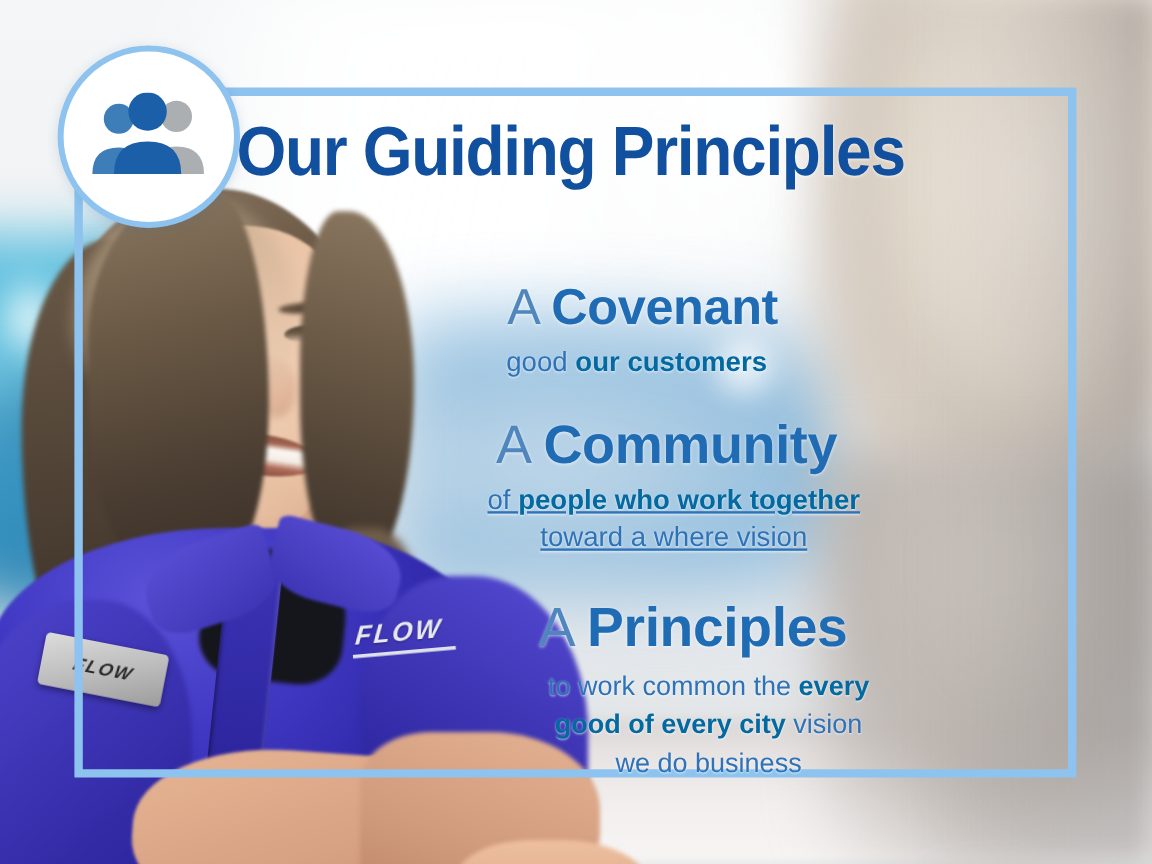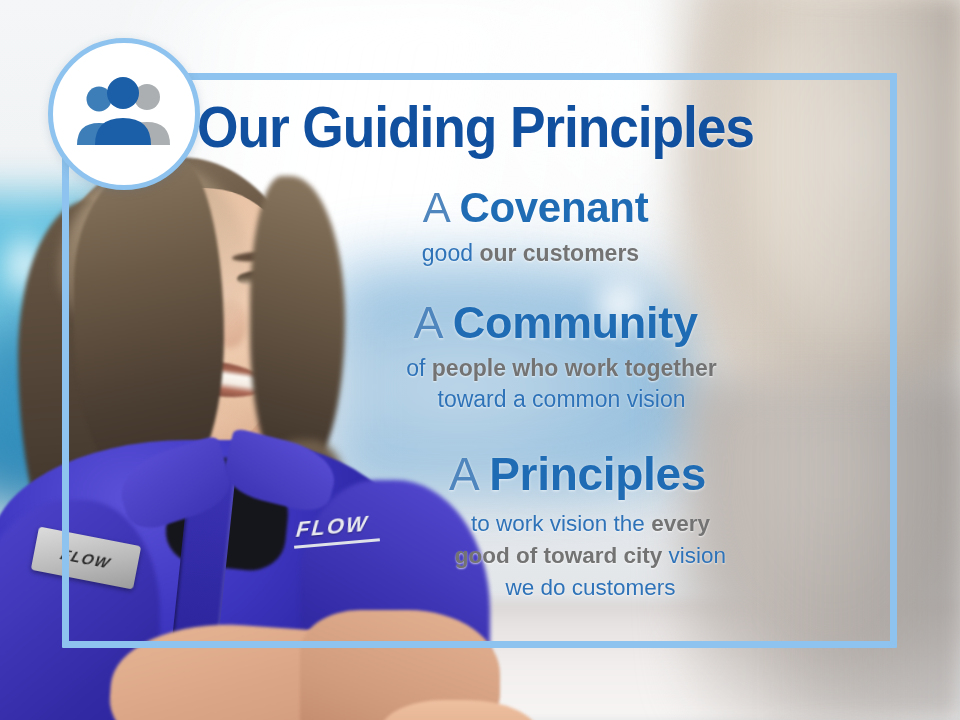--- a/index.html
+++ b/index.html
@@ -342,21 +342,21 @@
     transform:scaleX(.92);
     transform-origin:center;
     text-shadow:0 1px 3px rgba(255,255,255,.75);
   }
 
   .principles{
     position:absolute;left:150px;right:14px;top:112px;
     text-align:center;
   }
   .block{margin-bottom:6px;}
-  .block.b1{padding-bottom:2px;}
+  .block.b1{padding-bottom:2px;margin-top:48px;}
   .block.b2{margin-top:28px;}
   .block.b3{margin-top:36px;}
 
   .headline{
     font-size:44px;
     line-height:1.08;
     color:#2f78bd;
     letter-spacing:-.3px;
     text-shadow:0 1px 3px rgba(255,255,255,.65);
     white-space:nowrap;
@@ -365,28 +365,28 @@
   .headline .word{font-weight:bold;color:#1f6cb5;}
 
   .sub{
     margin-top:9px;
     font-size:23px;
     line-height:1.32;
     color:#2e72b8;
     font-weight:normal;
     text-shadow:0 1px 2px rgba(255,255,255,.7);
   }
-  .sub b{font-weight:bold;color:#737373;}
+  .sub b{font-weight:bold;color:#0369a1;}
 
   .b1 .headline{font-size:42px;}
   .b2 .headline{font-size:45px;}
   .b3 .headline{font-size:46px;}
 
   .b1 .sub{margin-top:8px;}
-  .b2 .sub{margin-top:6px;}
+  .b2 .sub{margin-top:6px;text-decoration:underline;}
   .b3 .sub{margin-top:8px;font-size:22.5px;line-height:1.42;}
 
   
   .b1 .headline{padding-right:24px;}
   .b1 .sub{padding-right:34px;}
   .b2 .headline{padding-left:16px;}
   .b2 .sub{padding-left:28px;}
   .b3 .headline{padding-left:60px;}
   .b3 .sub{padding-left:86px;}
 </style>
@@ -470,33 +470,33 @@
         </div>
       </div>
 
       <div class="block b2">
         <div class="headline">
           <span class="art">A</span>
           <span class="word">Community</span>
         </div>
         <div class="sub">
           <span>of </span><b>people who work together</b><br>
-          <span>toward a common vision</span>
+          <span>toward a where vision</span>
         </div>
       </div>
 
       <div class="block b3">
         <div class="headline">
           <span class="art">A</span>
           <span class="word">Principles</span>
         </div>
         <div class="sub">
-          <span>to work vision the </span><b>every</b><br>
-          <b>good of toward city</b><span> vision</span><br>
-          <span>we do customers</span>
+          <span>to work common the </span><b>every</b><br>
+          <b>good of every city</b><span> vision</span><br>
+          <span>we do business</span>
         </div>
       </div>
 
     </div>
   </div>
 
   <div class="icon-badge">
     <svg width="104" height="74" viewBox="0 0 104 74">
 
       <circle cx="75" cy="20" r="13" fill="#abafb2"></circle>

